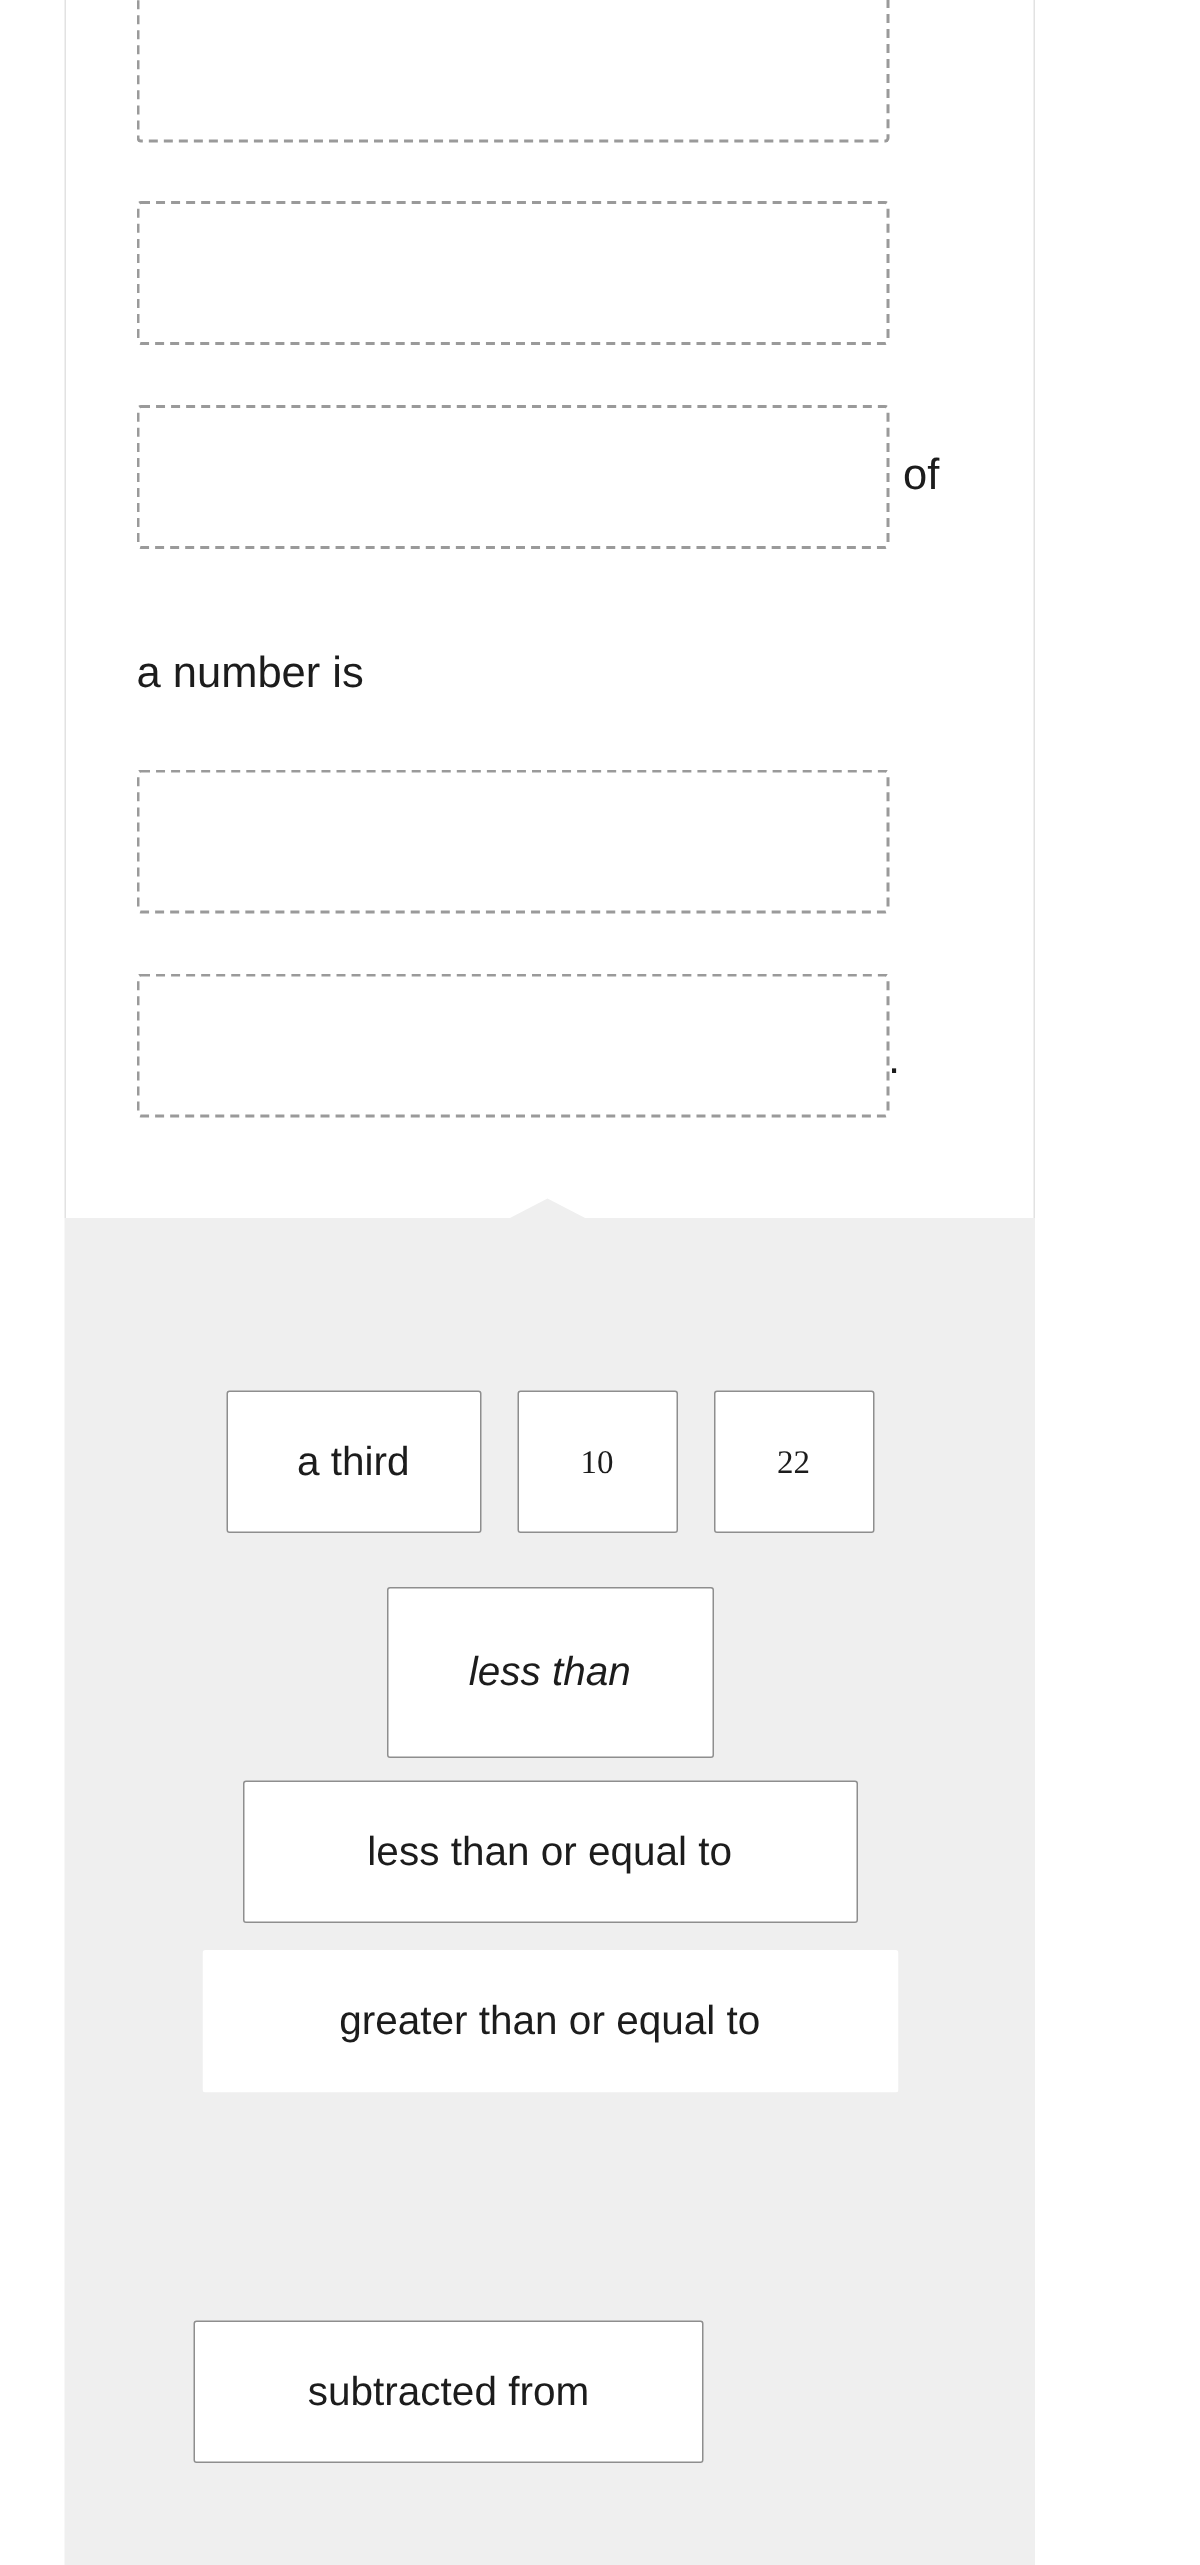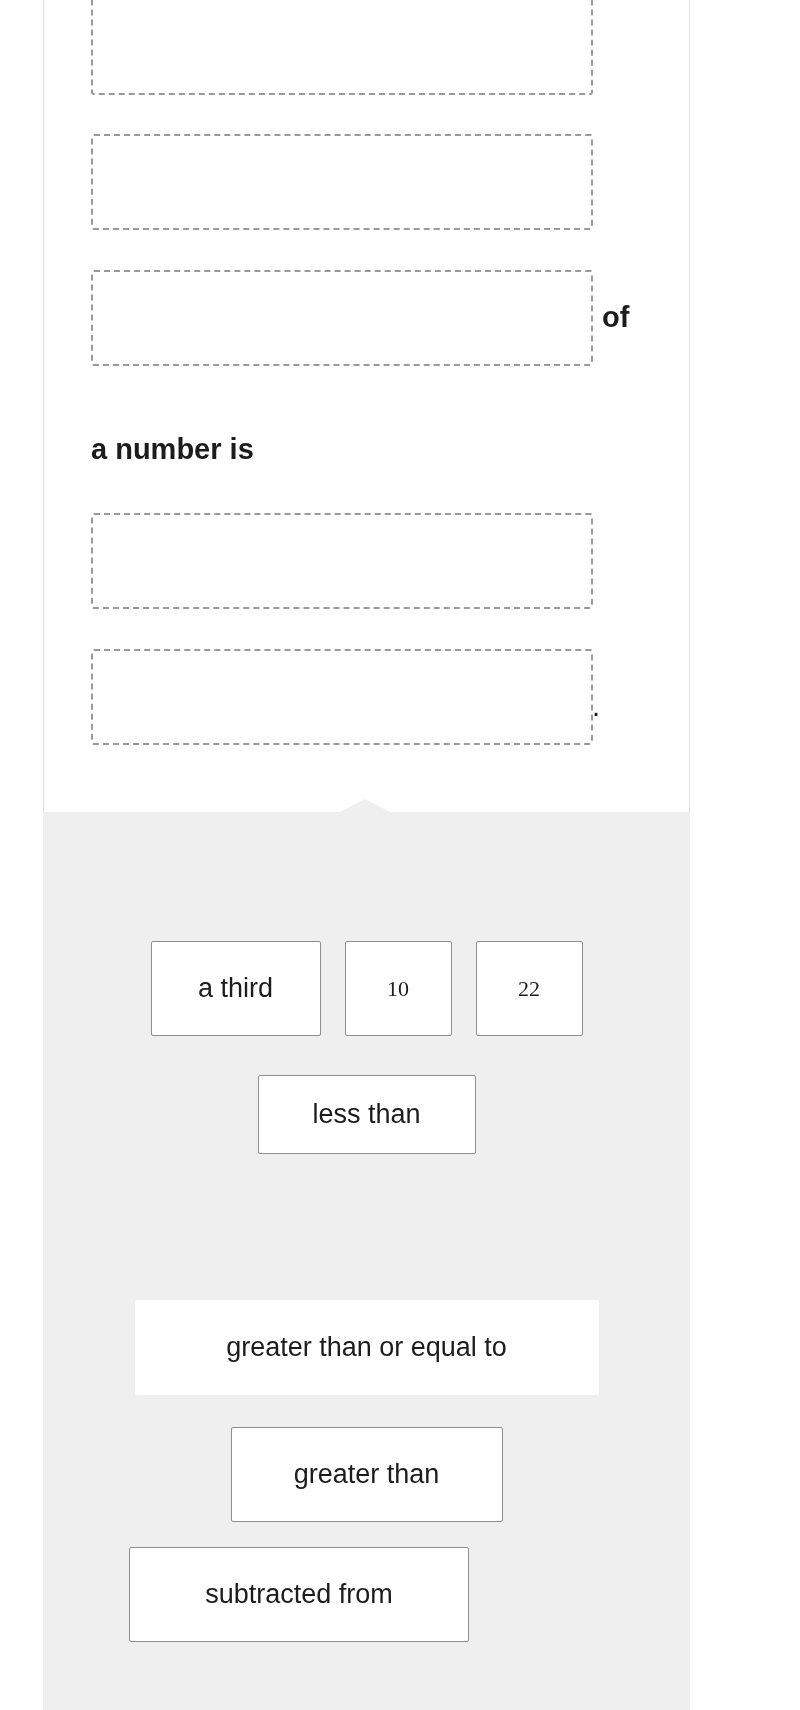--- a/index.html
+++ b/index.html
@@ -45,21 +45,20 @@
   }
 
   
   .inline-word {
     position: absolute;
     font-size: 29px;
     color: #1c1c1c;
     font-family: "Liberation Sans", sans-serif;
     white-space: nowrap;
     line-height: 1;
-    font-weight: bold;
   }
 
   .period-mark {
     position: absolute;
     font-size: 29px;
     color: #1c1c1c;
     line-height: 1;
   }
 
   
@@ -136,32 +135,32 @@
   <span class="inline-word" id="word-of" style="left:602px; top:303px;">of</span>
 
   <span class="inline-word" id="word-a-number-is" style="left:91px; top:424px;margin-top:11px;">a number is</span>
 
   <span class="period-mark" id="word-period" style="left:592px; top:692px;">.</span>
 
   <div id="tray-notch"></div>
 
   <div id="tile-tray">
 
-  <div class="tile-row" style="left: 0px; top: 135px; width: 647px; height: 83px; gap: 24px;">
+  <div class="tile-row" style="left: 0px; top: 121px; width: 647px; height: 83px; gap: 24px;">
         <div class="tile" style="width: 170px; height: 95px;">a third</div>
         <div class="tile serif" style="width: 107px; height: 95px;">10</div>
         <div class="tile serif" style="width: 107px; height: 95px;">22</div>
       </div>
       <div class="tile-row" style="left: 0px; top: 255px; width: 647px; height: 95px; gap: 24px;">
-        <div class="tile" style="width: 218px; height: 79px;">less than</div>
+        <div class="tile" style="width: 218px; height: 114px; font-style: italic;">less than</div>
+      </div>
+      <div class="tile-row" style="left: 0px; top: 375px; width: 647px; height: 95px; gap: 24px;">
+        <div class="tile" style="width: 410px; height: 95px;">less than or equal to</div>
       </div>
       <div class="tile-row" style="left: 0px; top: 495px; width: 647px; height: 81px; gap: 24px;">
         <div class="tile no-border" style="width: 464px; height: 95px;">greater than or equal to</div>
-      </div>
-      <div class="tile-row" style="left: 0px; top: 615px; width: 647px; height: 95px; gap: 24px;">
-        <div class="tile" style="width: 272px; height: 95px;">greater than</div>
       </div>
       <div class="tile-row" style="left: 0px; top: 735px; width: 512px; height: 95px; gap: 24px;">
         <div class="tile" style="width: 340px; height: 95px;">subtracted from</div>
       </div>
     </div>
 
 </div>
 
 </body></html>

